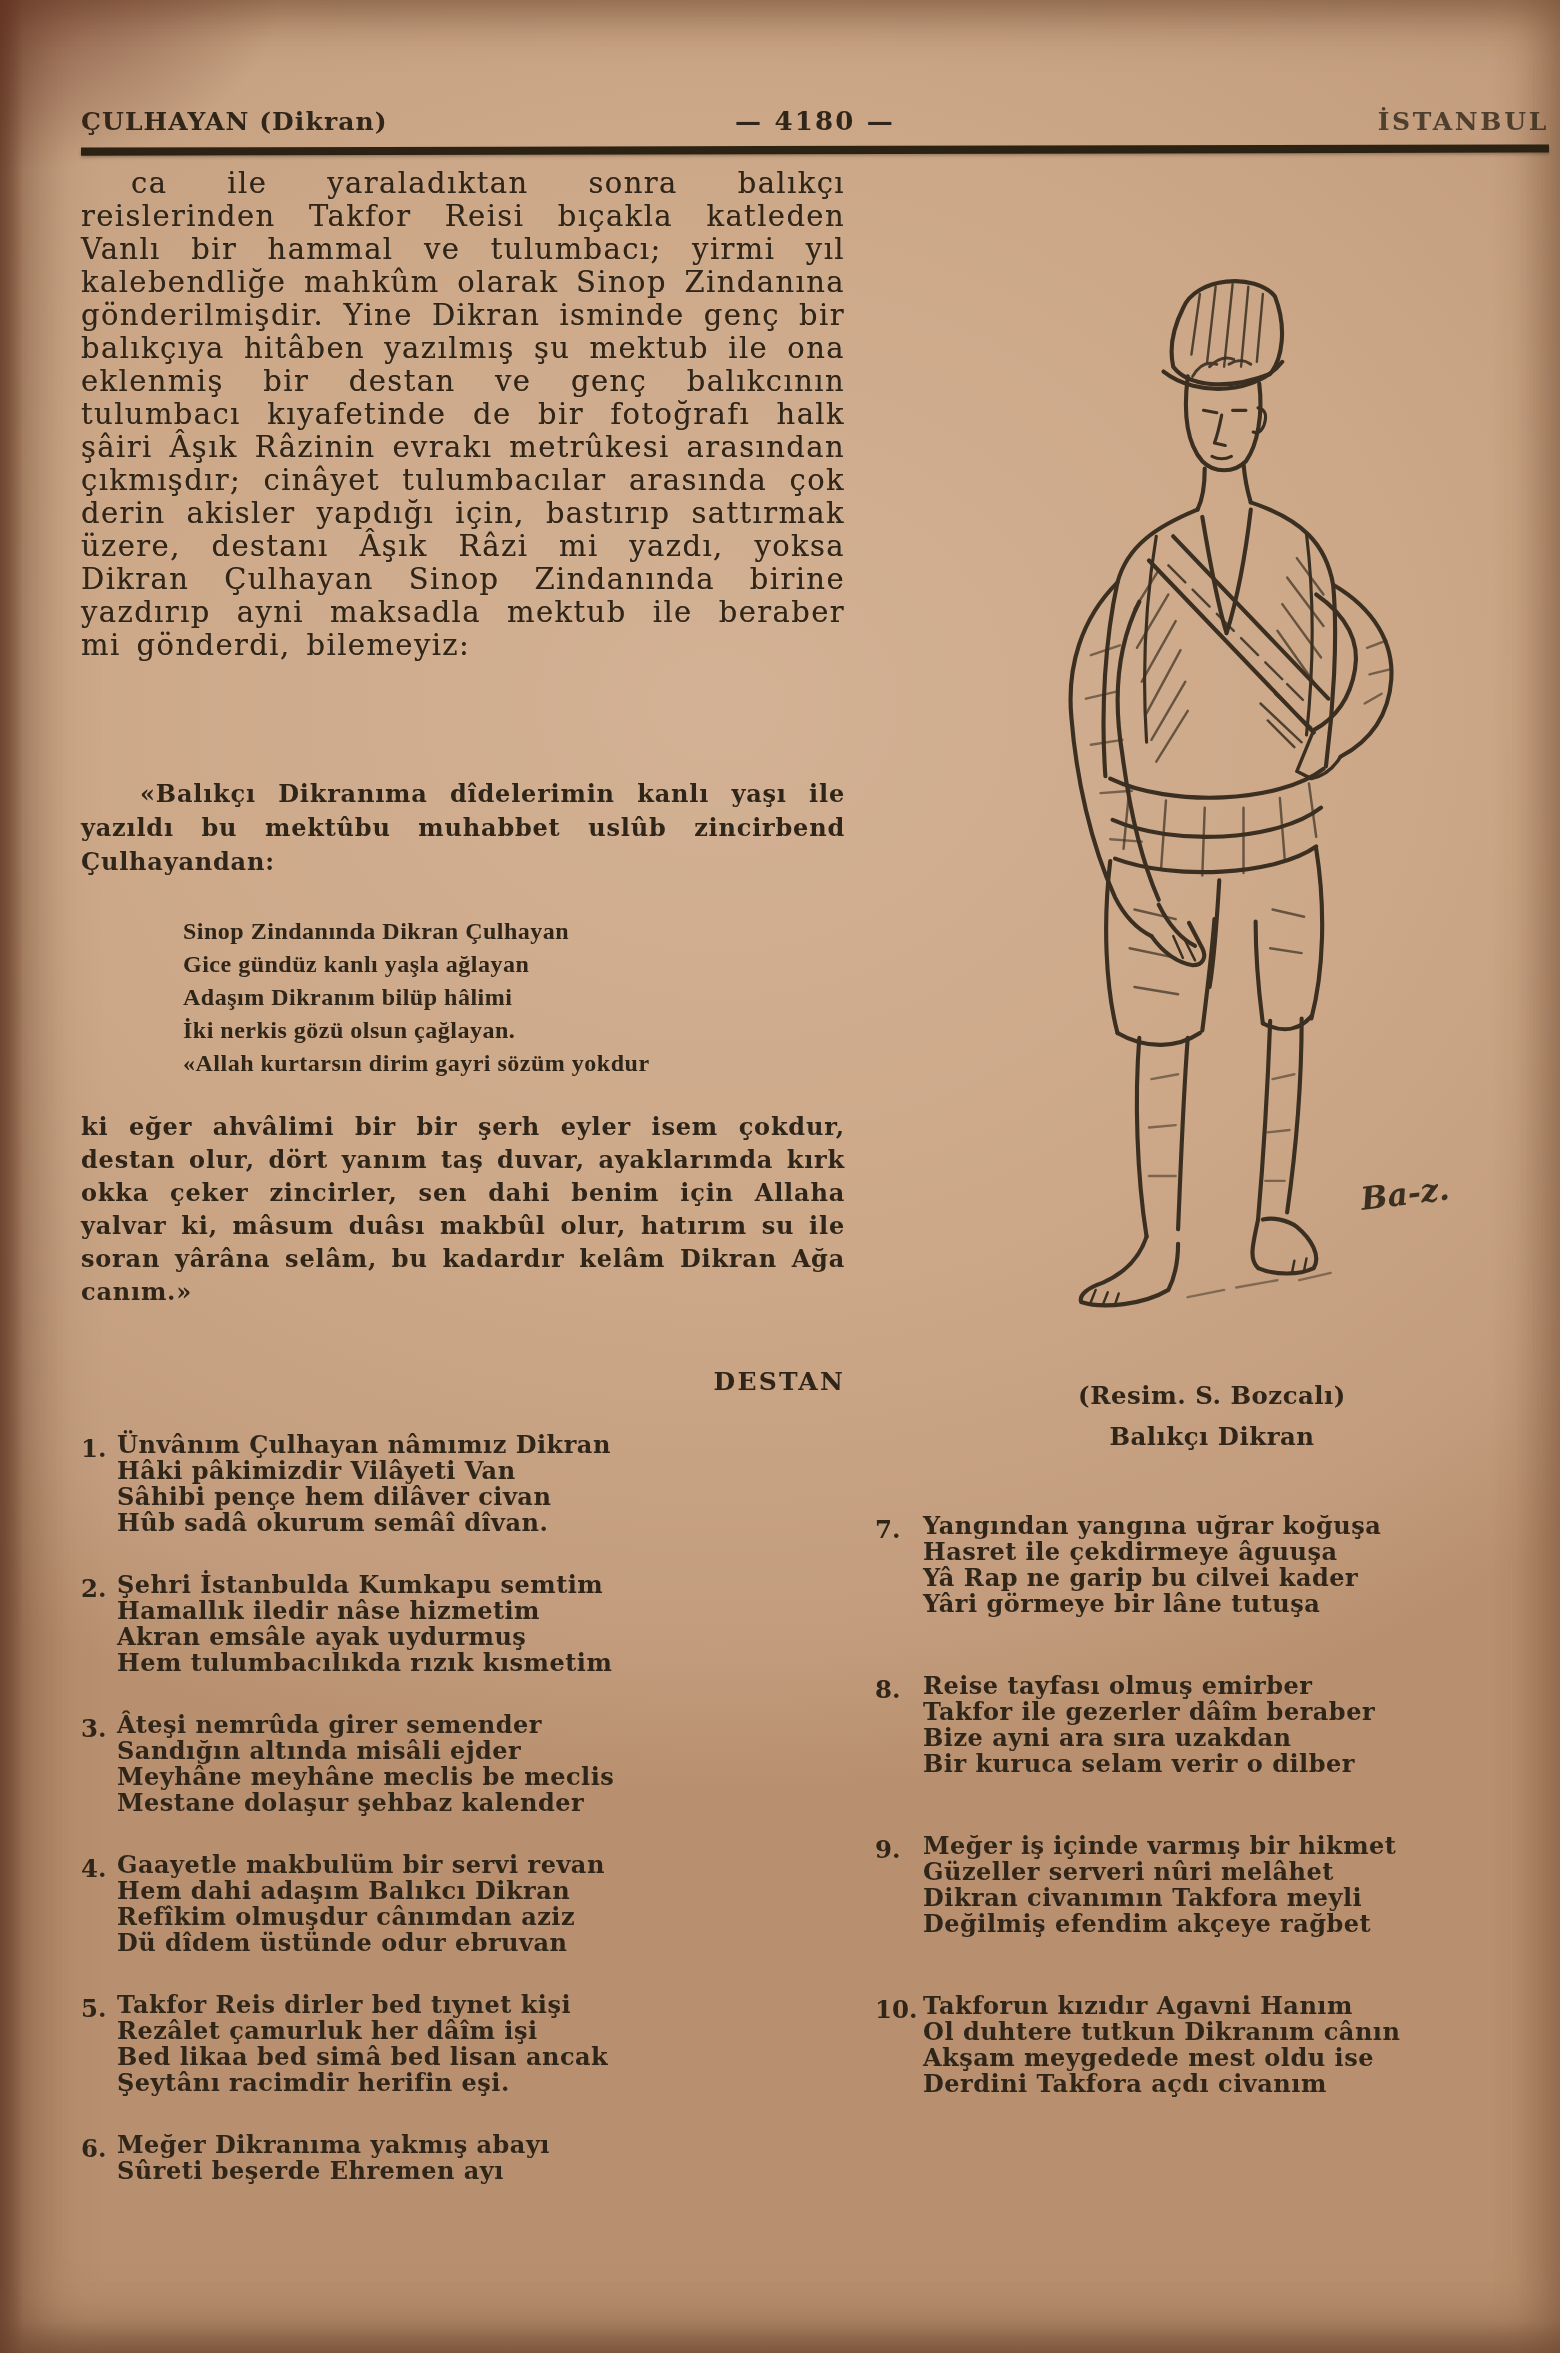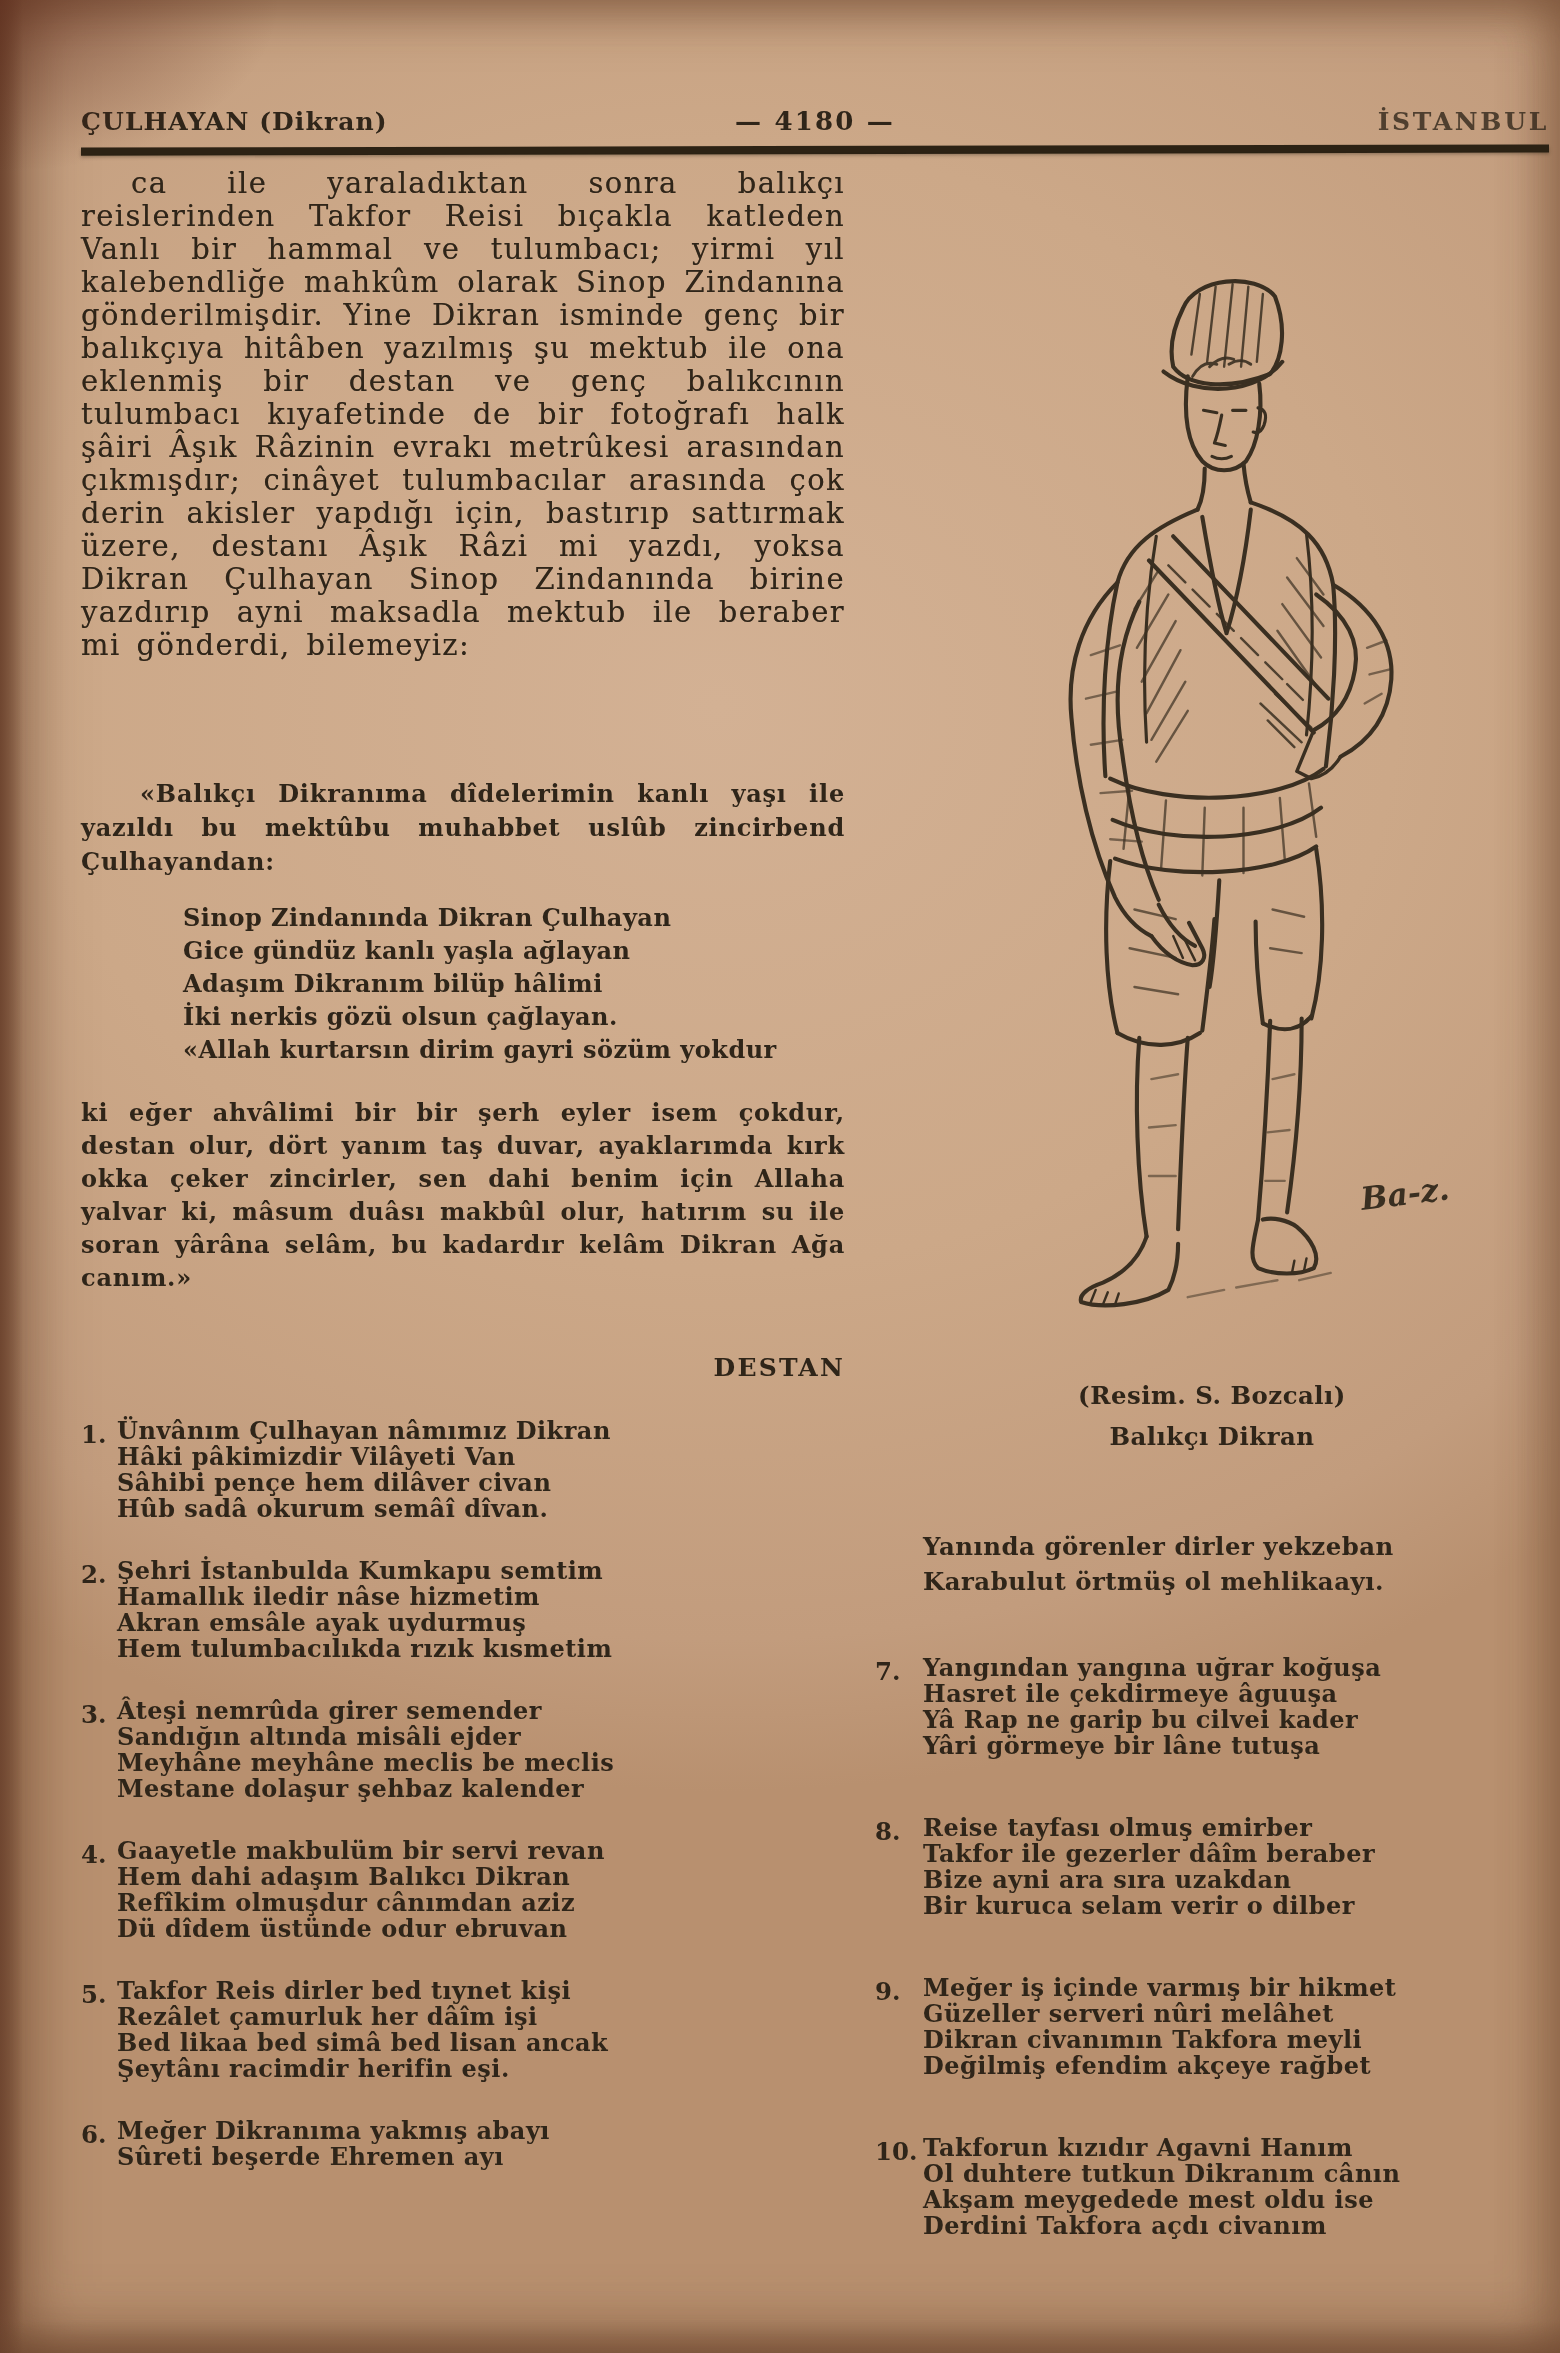--- a/index.html
+++ b/index.html
@@ -41,22 +41,22 @@
   .intro{
     font-size:29px;line-height:33px;letter-spacing:1.4px;word-spacing:5.4px;
     text-align:justify;text-indent:50px;margin:0;
     text-shadow:0 0 0.5px rgba(47,37,25,.45);
   }
   .q-intro{
     margin:115px 0 0 0;font-size:24px;line-height:34px;letter-spacing:0.8px;word-spacing:3.3px;
     text-align:justify;text-indent:59px;font-weight:700;
   }
   .q-verse{
-    margin:22px 0 0 102px;font-size:24px;line-height:33px;letter-spacing:0.5px;
-    font-weight:700;white-space:pre-line;
+    margin:36px 0 0 102px;font-size:24px;line-height:33px;letter-spacing:0.5px;
+    font-weight:700;white-space:pre-line;font-family:Liberation Serif, serif;
   }
   .q-cont{
     margin:30px 0 0 0;font-size:24px;line-height:33px;letter-spacing:0.8px;word-spacing:2.7px;
     text-align:justify;font-weight:700;
   }
   .destan{
     margin:59px 0 0 0;text-align:right;font-size:25px;font-weight:700;letter-spacing:2.2px;
   }
   .stanza{display:flex;margin-top:36px;font-weight:700;}
   .stanza .num{flex:none;width:36px;font-size:24.4px;line-height:34px;}
@@ -237,22 +237,20 @@
           </g>
           <text x="384" y="808" font-size="26" font-style="italic" font-weight="bold" fill="#3a2f21" transform="rotate(-7 384 808)">Ba-z.</text>
         </svg>
       </div>
 
       <div class="caption">
         <div>(Resim. S. Bozcalı)</div>
         <div>Balıkçı Dikran</div>
       </div>
 
-      <div class="stanza-cont">Yanında görenler dirler yekzeban
-Karabulut örtmüş ol mehlikaayı.</div>
 
       <div class="stanza">
         <span class="num">7.</span>
         <div class="lines">Yangından yangına uğrar koğuşa
 Hasret ile çekdirmeye âguuşa
 Yâ Rap ne garip bu cilvei kader
 Yâri görmeye bir lâne tutuşa</div>
       </div>
       <div class="stanza">
         <span class="num">8.</span>

